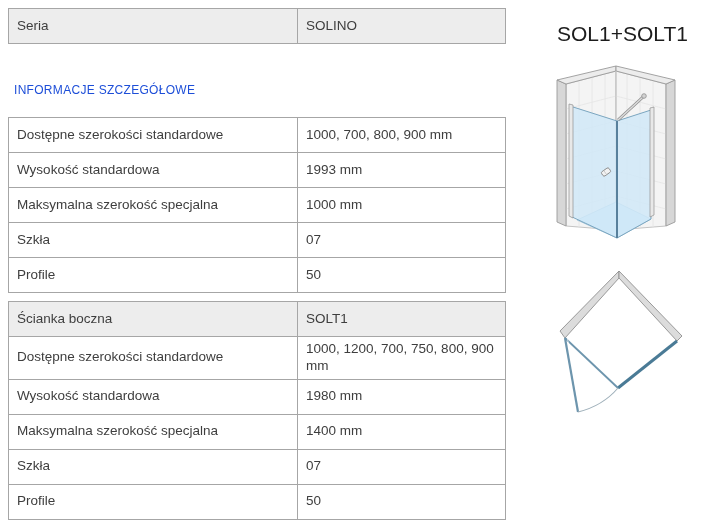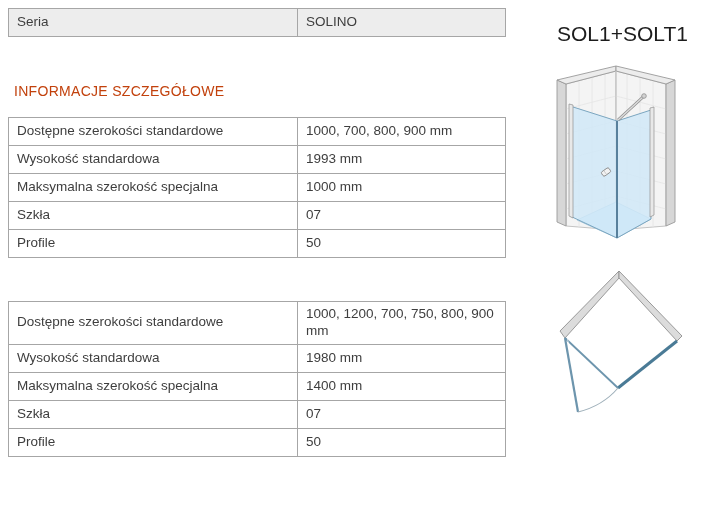--- a/index.html
+++ b/index.html
@@ -7,31 +7,31 @@
     width:725px;height:529px;position:relative;background:#ffffff;
     font-family:"Liberation Sans", sans-serif;color:#3e3e3e;overflow:hidden;
   }
   .spec-table{
     position:absolute;left:8px;width:497px;
     border-collapse:collapse;table-layout:fixed;
     font-size:13.5px;color:#3e3e3e;
   }
   .spec-table td{
     border:1px solid #a6a6a6;padding:4px 8px;vertical-align:middle;
-    height:28px;box-sizing:border-box;line-height:1.25;background:#ffffff;
+    height:35px;box-sizing:border-box;line-height:1.25;background:#ffffff;
   }
   .col-label{width:289px;}
   .col-value{width:208px;}
   .row-header td{background:#ededed;}
   #summary-table{top:8px;}
   #door-table{top:117px;}
   #side-table{top:301px;}
   .section-heading{
     position:absolute;left:14px;top:83px;margin:0;
-    font-size:14px;font-weight:400;letter-spacing:.3px;color:#c2410c;
+    font-size:12px;font-weight:400;letter-spacing:.3px;color:#1d4ed8;
   }
   .diagram-title{
     position:absolute;left:557px;top:22px;margin:0;
     font-size:21px;font-weight:400;color:#1c1c1c;white-space:nowrap;
   }
   .svg-3d{position:absolute;left:548px;top:58px;}
   .svg-plan{position:absolute;left:550px;top:268px;}
 </style>
 </head>
 <body>
@@ -79,20 +79,24 @@
     </tr>
   </tbody>
 </table>
 
 <table class="spec-table" id="side-table">
   <colgroup>
       <col class="col-label">
       <col class="col-value">
     </colgroup>
   <tbody>
+    <tr class="row-header">
+      <td>Ścianka boczna</td>
+      <td>SOLT1</td>
+    </tr>
     <tr>
       <td>Dostępne szerokości standardowe</td>
       <td>1000, 1200, 700, 750, 800, 900 mm</td>
     </tr>
     <tr>
       <td>Wysokość standardowa</td>
       <td>1980 mm</td>
     </tr>
     <tr>
       <td>Maksymalna szerokość specjalna</td>

